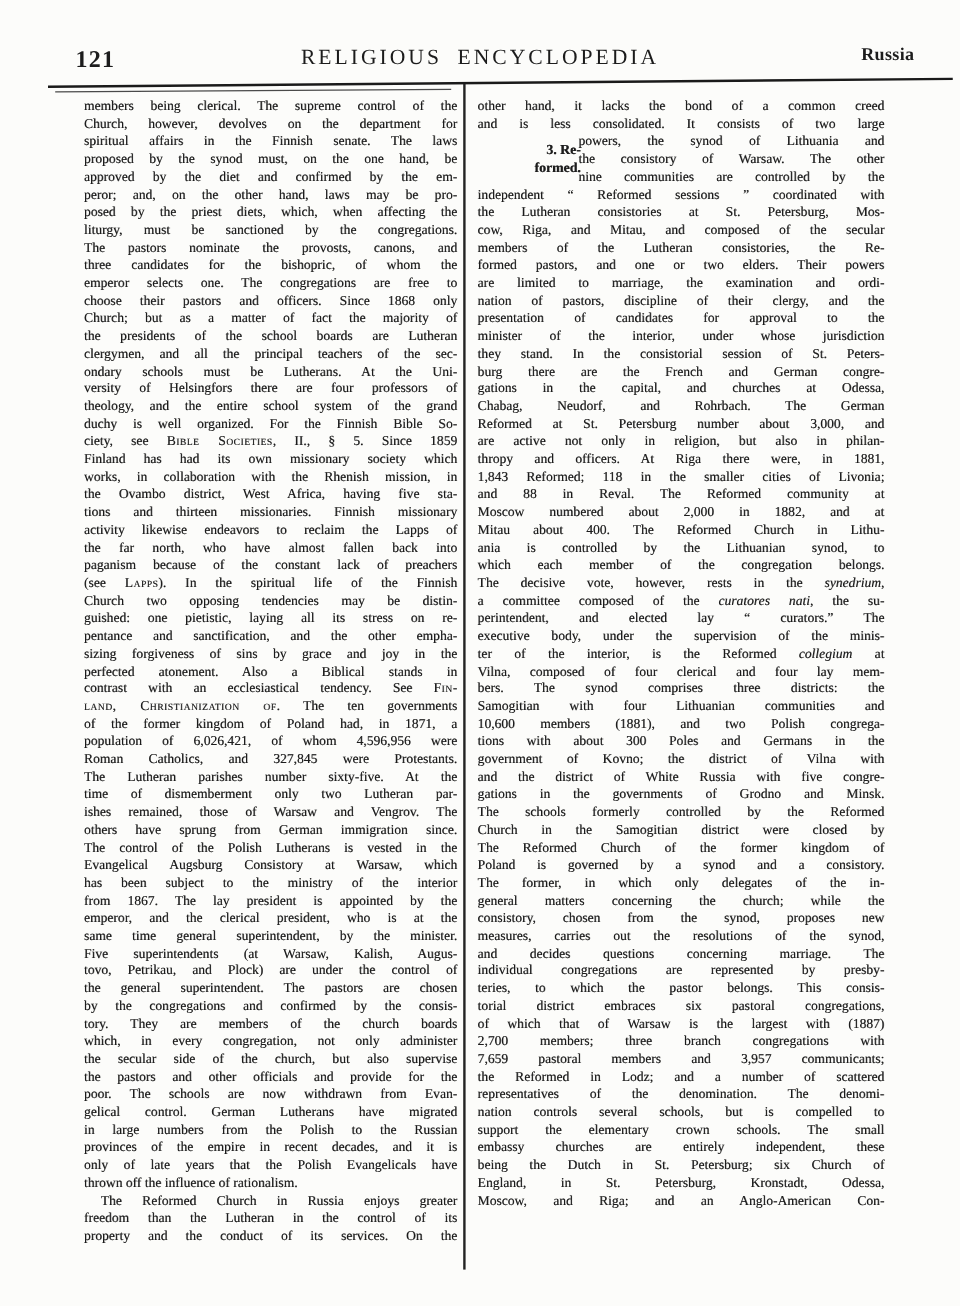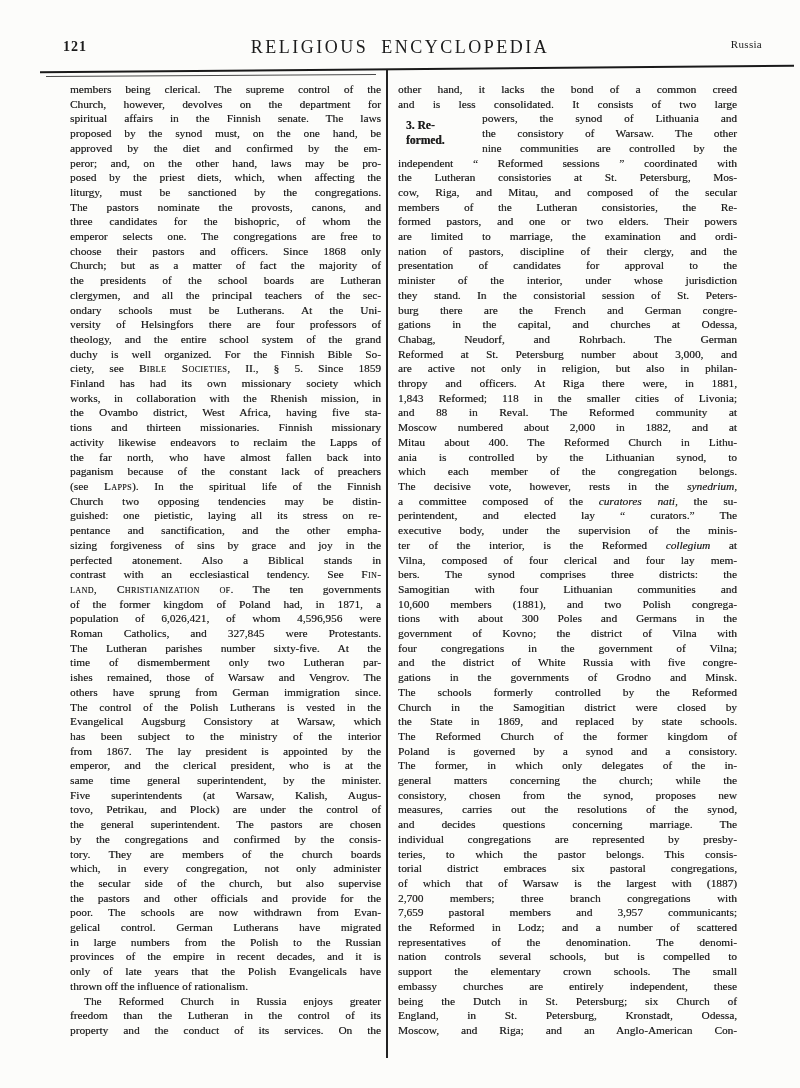--- a/index.html
+++ b/index.html
@@ -2,40 +2,40 @@
 <html><head>
 <meta charset="utf-8">
 <style>
   html,body{margin:0;padding:0}
   body{
     width:800px;height:1088px;position:relative;overflow:hidden;
     background:#fcfcfa;color:#1c1c1c;
     font-family:"Liberation Serif","DejaVu Serif",serif;
   }
   
-  .hdr-num{position:absolute;left:63px;top:39px;font-size:14px;font-weight:bold;letter-spacing:1px}
+  .hdr-num{position:absolute;left:63px;top:39px;font-size:20px;font-weight:bold;letter-spacing:1px}
   .hdr-title{position:absolute;left:0;top:37px;width:800px;text-align:center;font-size:18px;font-weight:normal;letter-spacing:2.5px;word-spacing:6px}
-  .hdr-kw{position:absolute;right:38px;top:38px;font-size:11px;font-weight:normal;letter-spacing:.3px}
+  .hdr-kw{position:absolute;right:38px;top:38px;font-size:15px;font-weight:bold;letter-spacing:.3px}
   .rule-main{position:absolute;left:40px;top:68px;width:754px;height:2px;background:#1a1a1a;transform:rotate(-0.5deg)}
   .rule-sub{position:absolute;left:46px;top:75px;width:330px;height:1px;background:#4a4a4a;transform:rotate(-0.35deg)}
   .divider{position:absolute;left:386px;top:70px;width:2px;height:988px;background:#232323}
   
   .col{
     position:absolute;top:82px;font-size:11.3px;line-height:14.7px;
     text-shadow:0.3px 0 0 rgba(20,20,20,.55);
   }
   .col-left{left:70px;width:311px}
   .col-right{left:398px;width:339px}
   .line{text-align:justify;text-align-last:justify;text-justify:inter-word}
   .line.end{text-align-last:left}
   .line.ind{text-indent:14px}
   .line.cut{padding-left:84px}
   .sc{font-variant:small-caps;letter-spacing:.4px}
   .sidehead{
-    position:absolute;left:8px;top:36px;width:78px;text-align:left;
+    position:absolute;left:8px;top:36px;width:78px;text-align:right;
     font-weight:bold;font-size:11.5px;line-height:15px;text-shadow:0.3px 0 0 rgba(20,20,20,.7);
   }
 </style>
 </head>
 <body>
 
 <div>
   <div class="hdr-num">121</div>
   <div class="hdr-title">RELIGIOUS ENCYCLOPEDIA</div>
   <div class="hdr-kw">Russia</div>
@@ -152,26 +152,24 @@
       <div class="line">a committee composed of the <i>curatores nati</i>, the su-</div>
       <div class="line">perintendent, and elected lay “ curators.”  The</div>
       <div class="line">executive body, under the supervision of the minis-</div>
       <div class="line">ter of the interior, is the Reformed <i>collegium</i> at</div>
       <div class="line">Vilna, composed of four clerical and four lay mem-</div>
       <div class="line">bers.  The synod comprises three districts:  the</div>
       <div class="line">Samogitian with four Lithuanian communities and</div>
       <div class="line">10,600 members (1881), and two Polish congrega-</div>
       <div class="line">tions with about 300 Poles and Germans in the</div>
       <div class="line">government of Kovno; the district of Vilna with</div>
-      <div class="line">four congregations in the government of Vilna;</div>
       <div class="line">and the district of White Russia with five congre-</div>
       <div class="line">gations in the governments of Grodno and Minsk.</div>
       <div class="line">The schools formerly controlled by the Reformed</div>
       <div class="line">Church in the Samogitian district were closed by</div>
-      <div class="line">the State in 1869, and replaced by state schools.</div>
       <div class="line">The Reformed Church of the former kingdom of</div>
       <div class="line">Poland is governed by a synod and a consistory.</div>
       <div class="line">The former, in which only delegates of the in-</div>
       <div class="line">general matters concerning the church; while the</div>
       <div class="line">consistory, chosen from the synod, proposes new</div>
       <div class="line">measures, carries out the resolutions of the synod,</div>
       <div class="line">and decides questions concerning marriage.  The</div>
       <div class="line">individual congregations are represented by presby-</div>
       <div class="line">teries, to which the pastor belongs.  This consis-</div>
       <div class="line">torial district embraces six pastoral congregations,</div>

